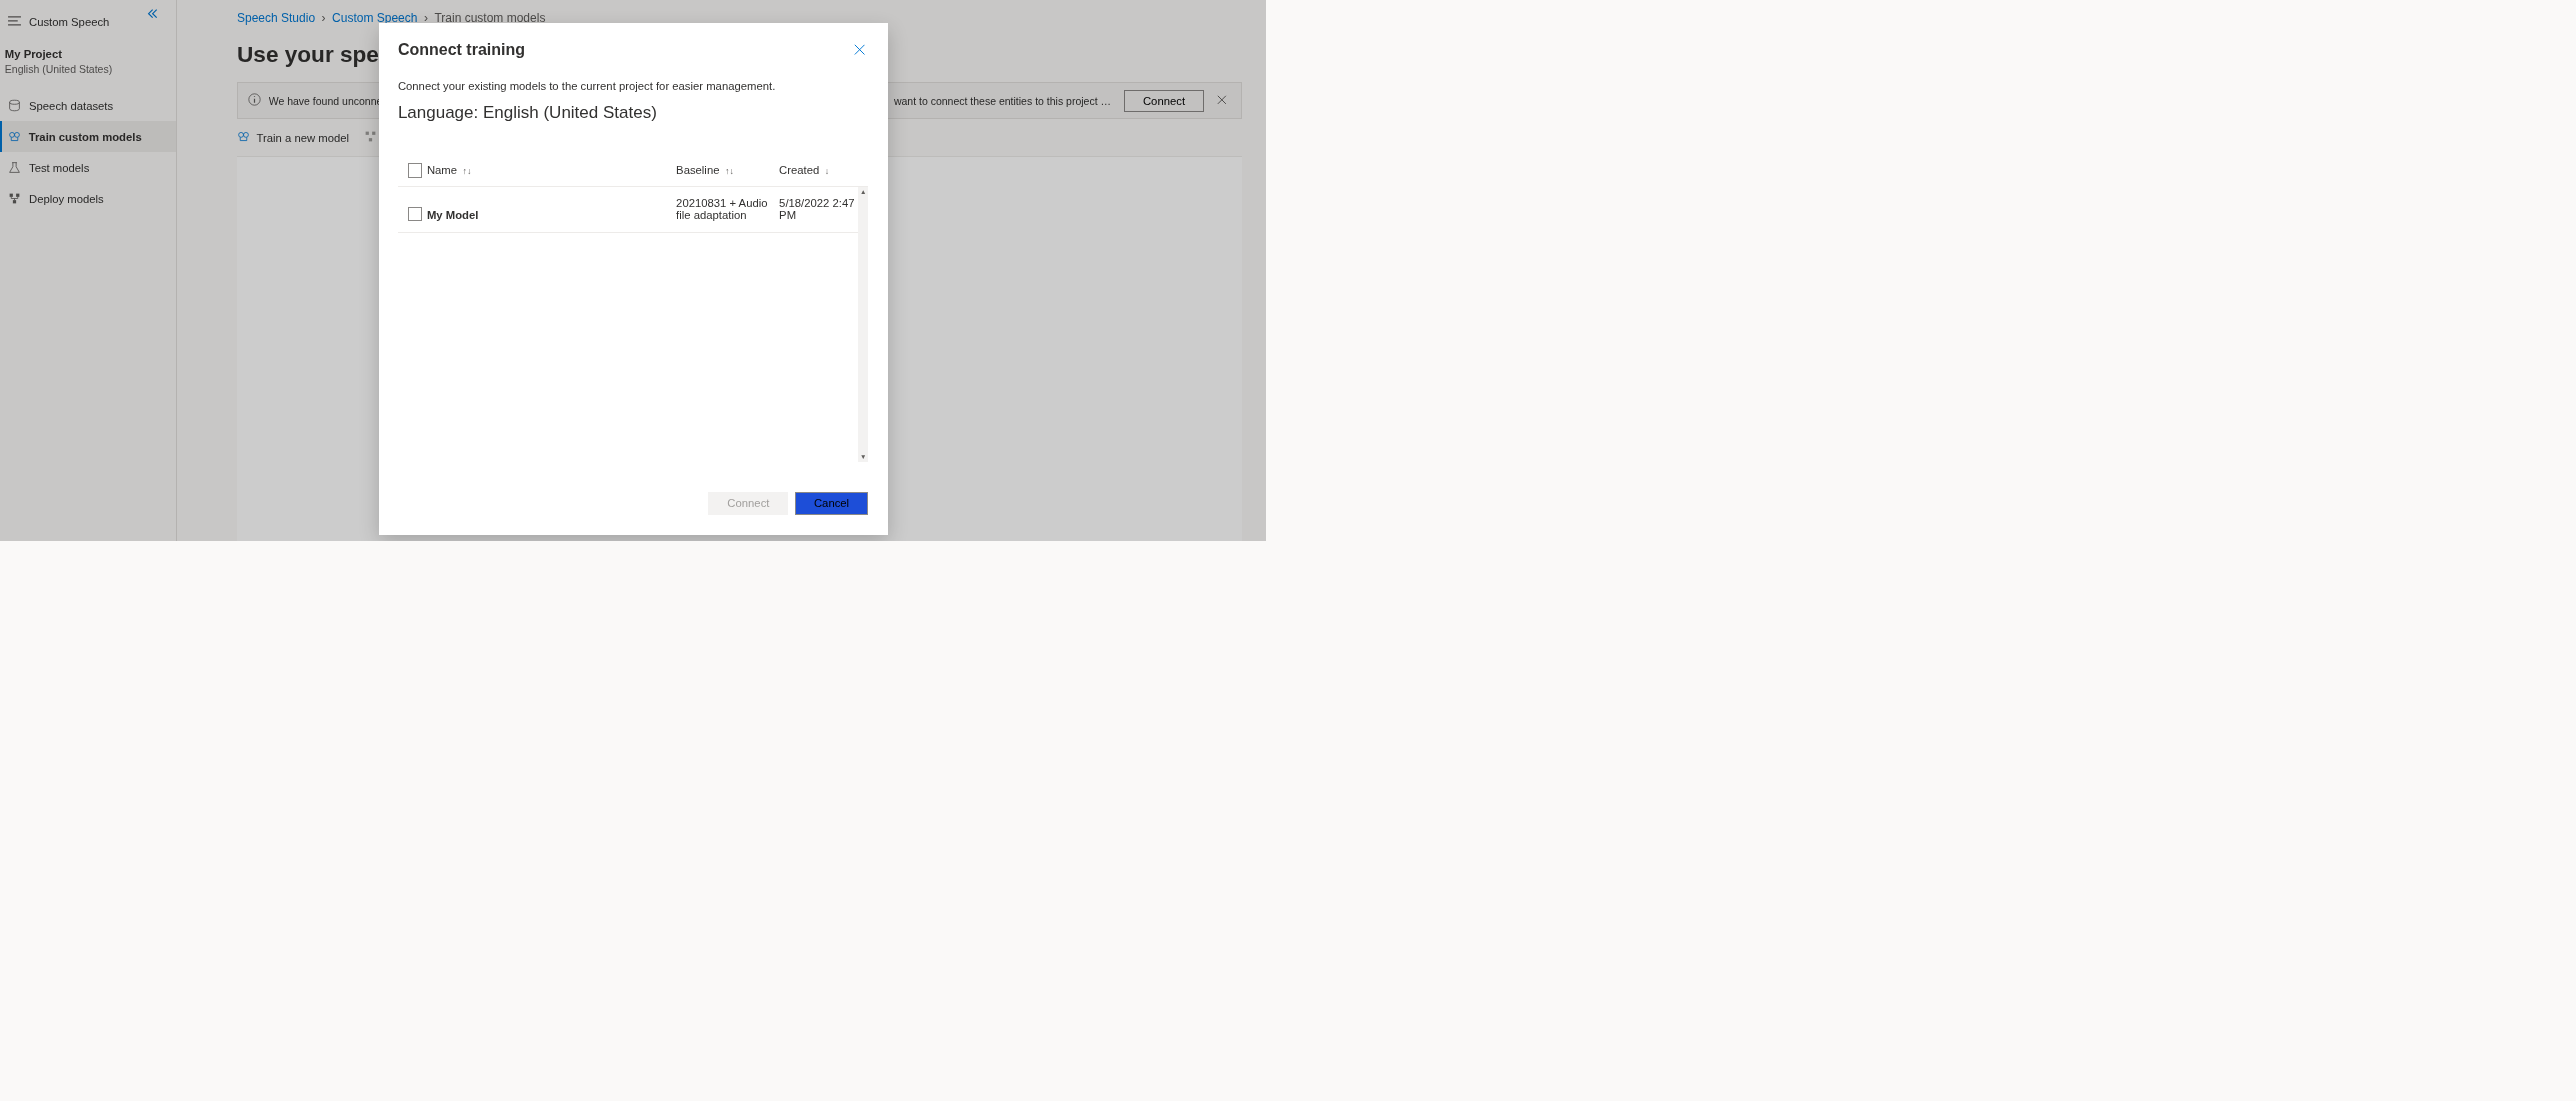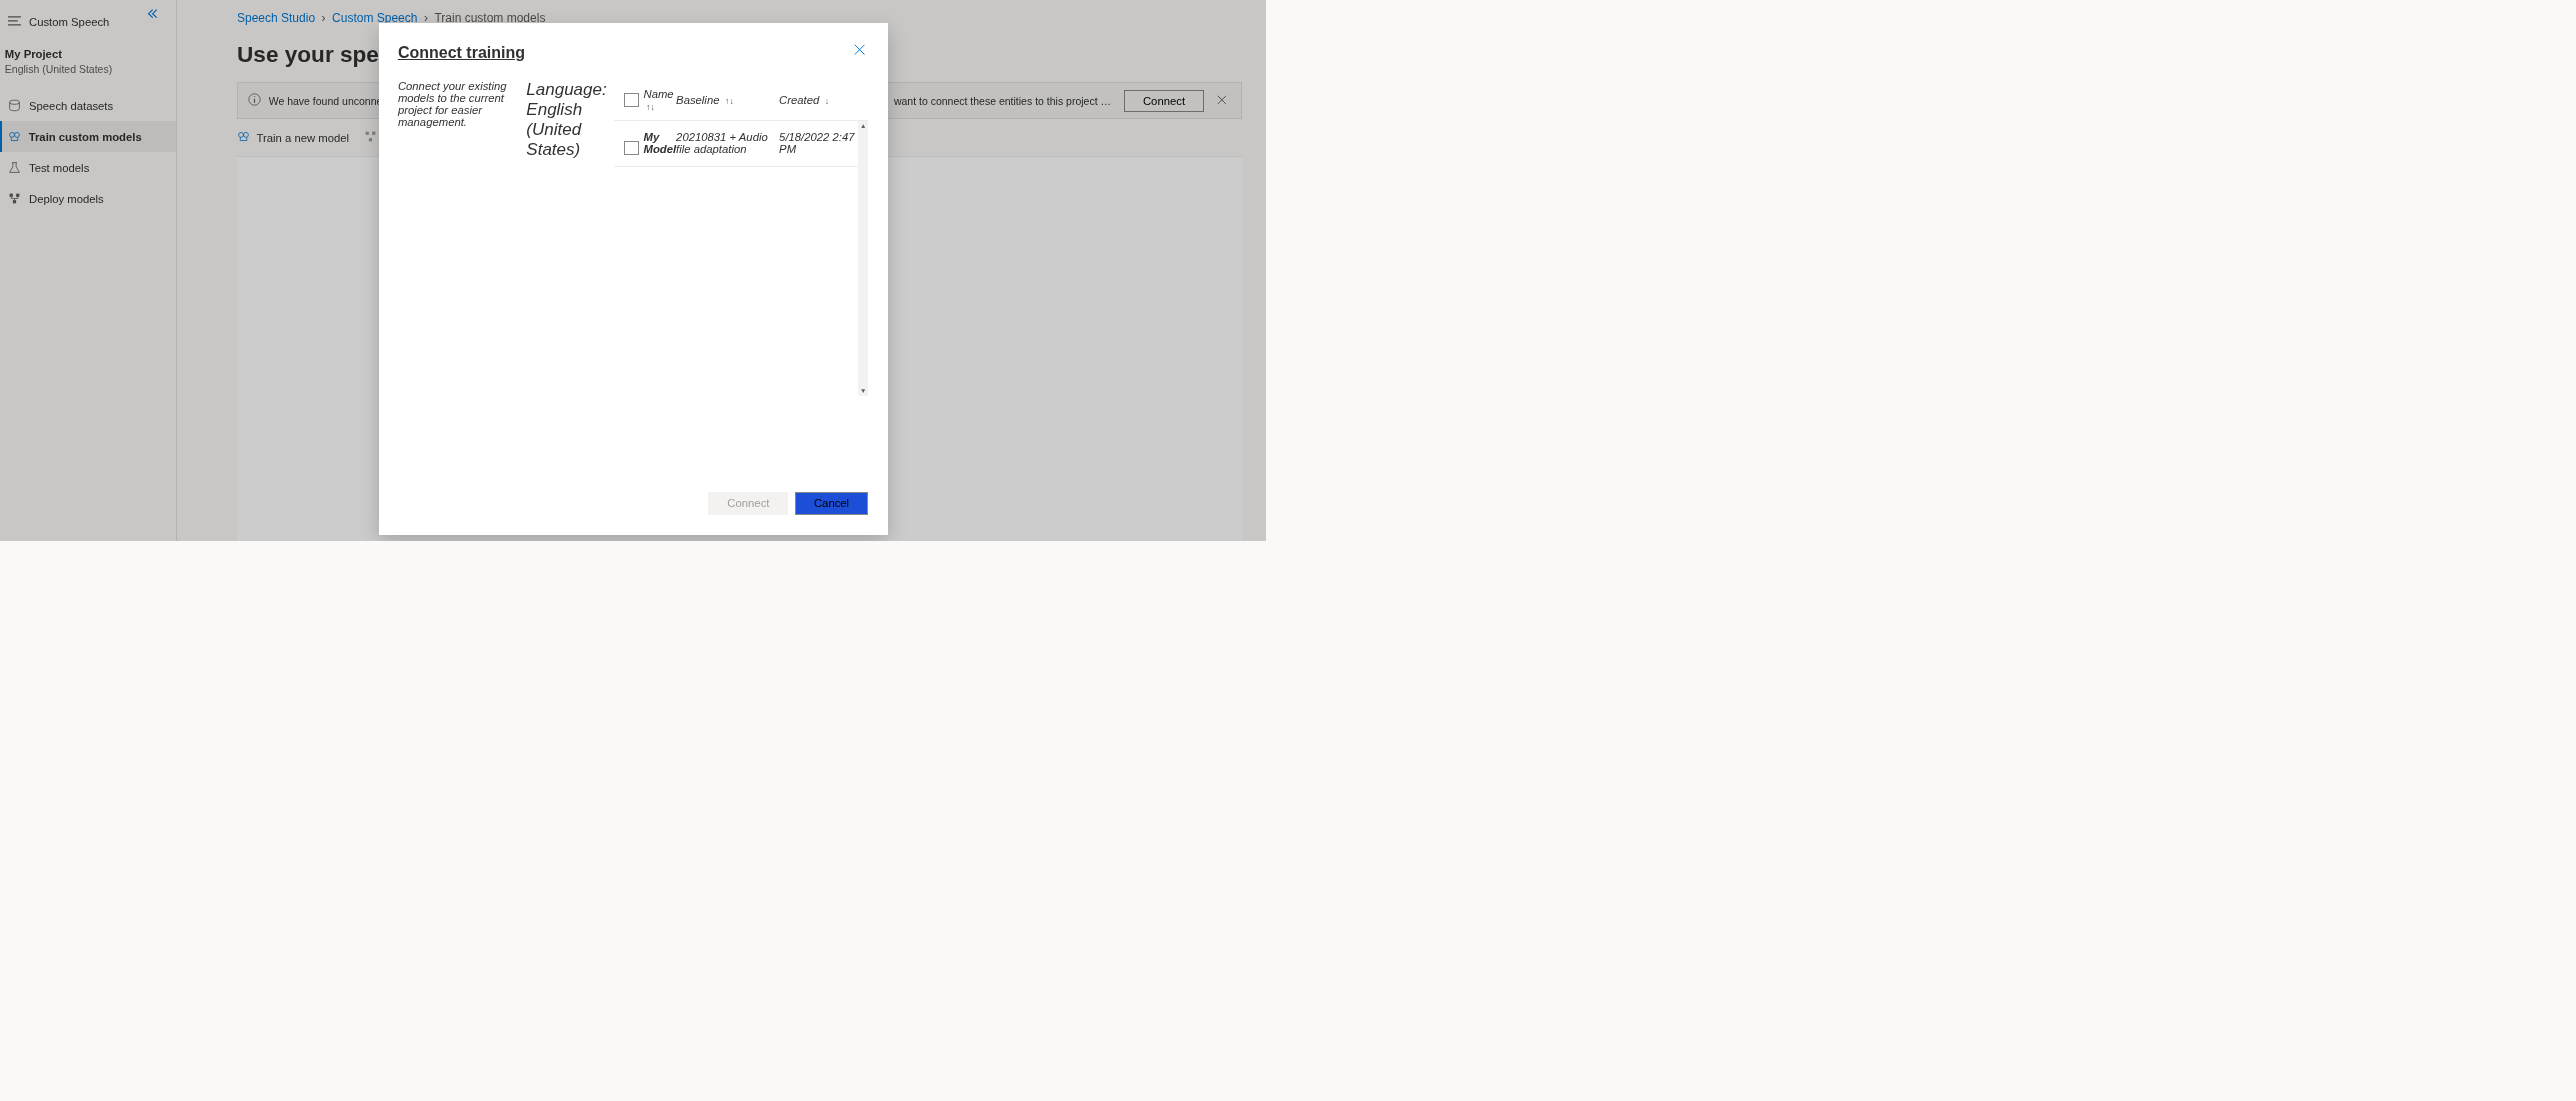--- a/index.html
+++ b/index.html
@@ -201,43 +201,42 @@
       background: #ffffff;
       width: 509px;
       margin-top: 22.6px;
       box-shadow: 0 6.5px 19.4px rgba(0,0,0,0.2);
       display: flex;
       flex-direction: column;
       height: 512px;
     }
     .modal-header {
       display: flex;
-      align-items: flex-end;
+      align-items: flex-start;
       justify-content: space-between;
       padding: 18px 19.4px 6.5px 19.4px;
-      text-decoration: underline;
     }
     .modal-title {
       font-size: 16px;
       font-weight: 600;
       color: #323130;
     }
     .modal-close-btn {
       color: #0078d4;
       cursor: pointer;
       font-size: 13px;
       background: none;
       border: none;
       padding: 3.2px;
     }
     .modal-body {
       padding: 11.3px 19.4px 0 19.4px;
       flex: 1;
       display: flex;
-      font-style: italic;
+      flex-direction: column;
     }
     .modal-desc {
       font-size: 11.3px;
       color: #323130;
       margin-bottom: 11.3px;
     }
     .modal-language {
       font-size: 17px;
       color: #323130;
       margin-bottom: 32px;

